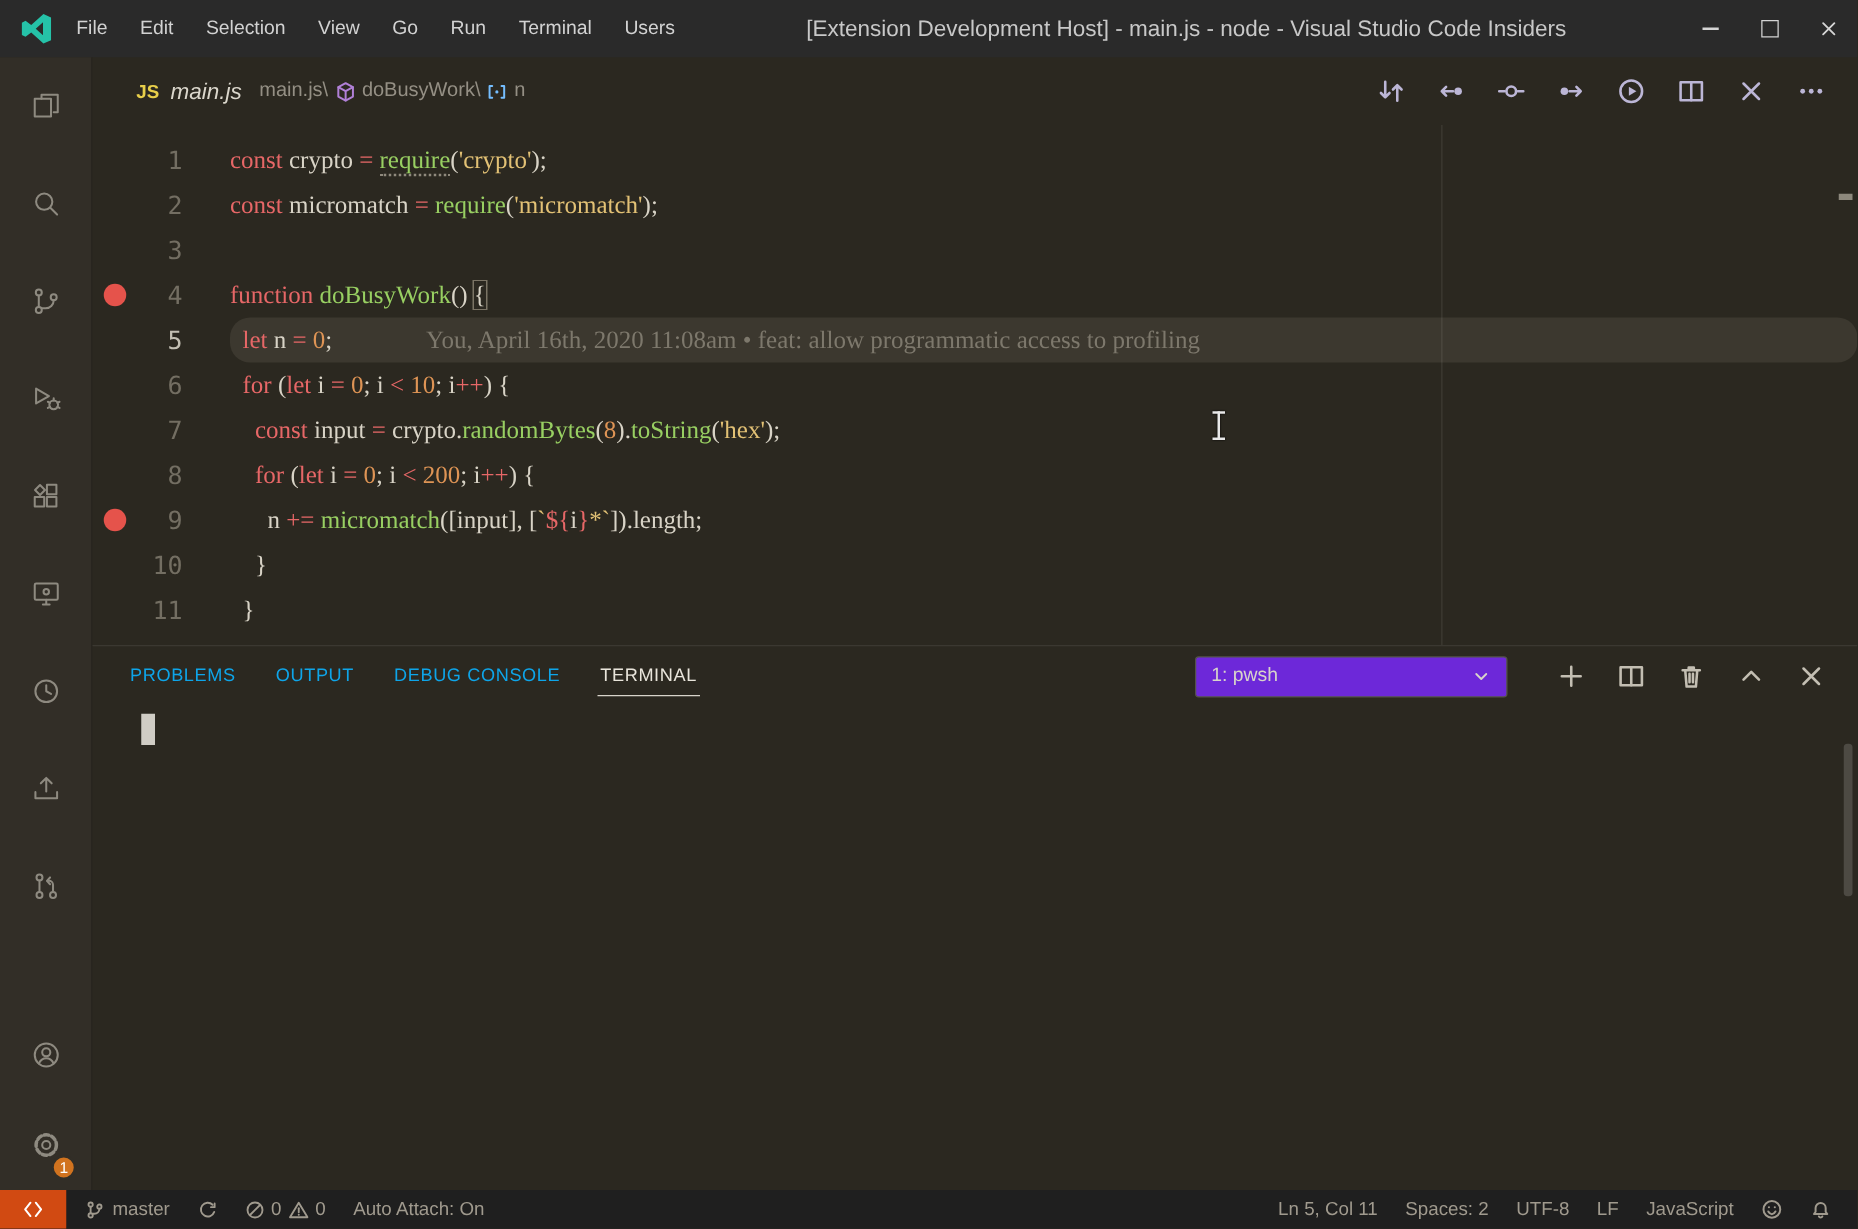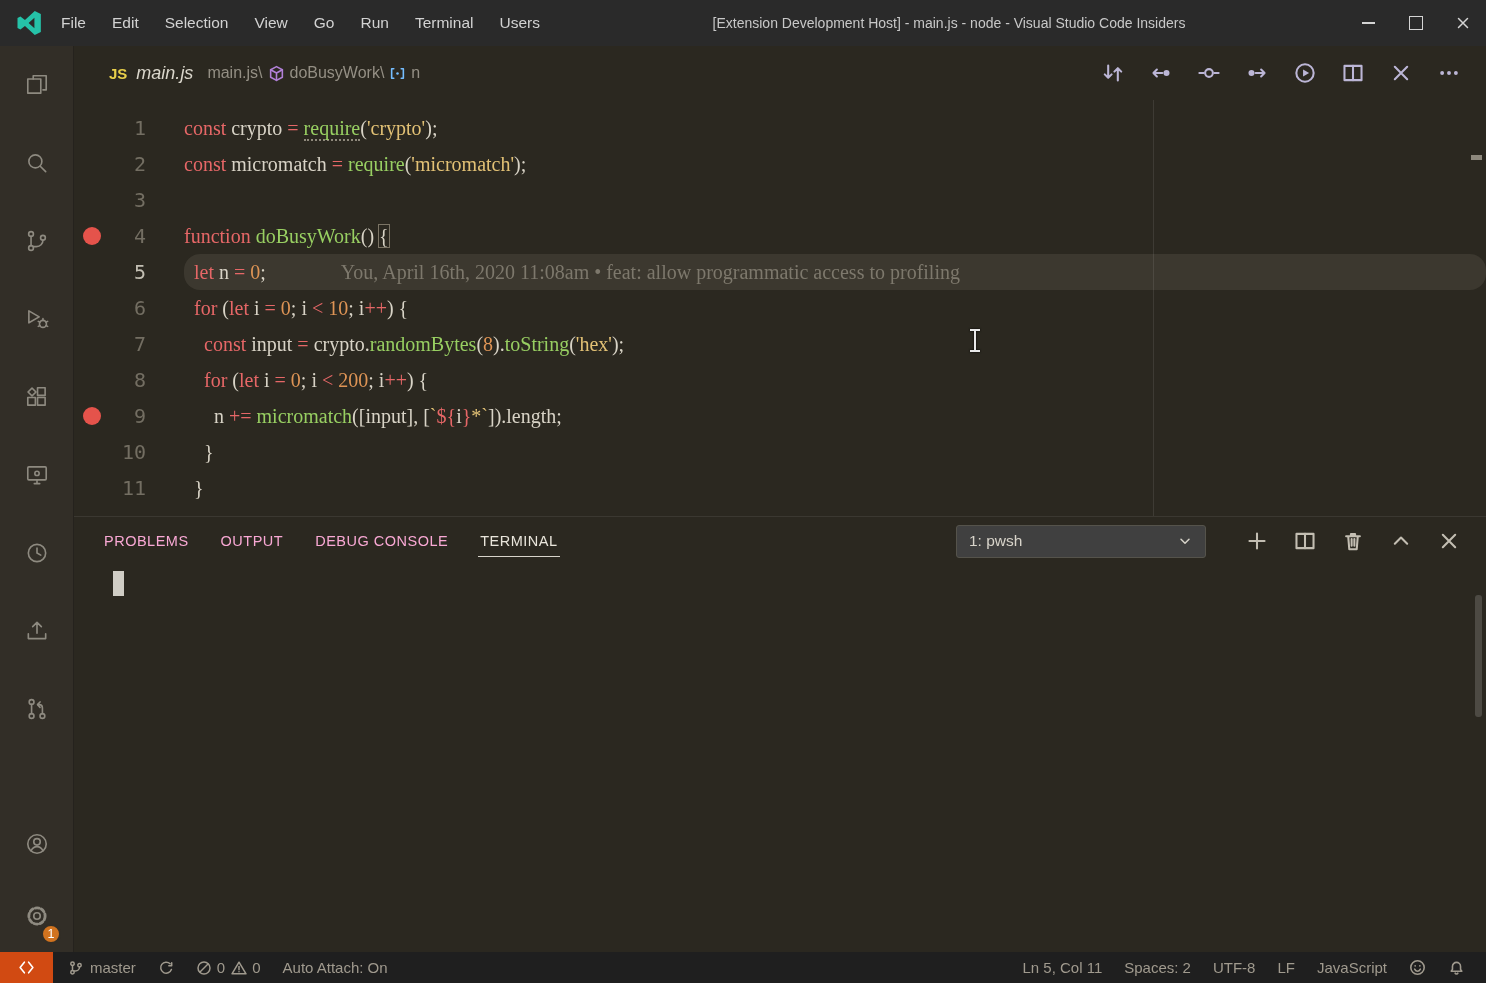--- a/index.html
+++ b/index.html
@@ -5,21 +5,21 @@
   html,body{margin:0;padding:0;background:#2b2820;}
   body{width:1486px;height:983px;overflow:hidden;font-family:"Liberation Sans",sans-serif;position:relative;}
   svg{display:block;}
   .stk{stroke:currentColor;fill:none;stroke-width:1.5;stroke-linecap:round;stroke-linejoin:round;}
 
   
   .titlebar{height:46px;background:#2a2a2a;display:flex;align-items:center;}
   .logo{margin-left:14px;width:28px;height:28px;}
   .menubar{display:flex;margin-left:6px;}
   .menu-item{padding:0 13px;height:46px;line-height:46px;color:#d2d2d2;font-size:15.5px;cursor:default;}
-  .window-title{flex:1;text-align:center;color:#c8c8c8;font-size:14px;white-space:nowrap;overflow:hidden;}
+  .window-title{flex:1;text-align:center;color:#c8c8c8;font-size:18px;white-space:nowrap;overflow:hidden;}
   .window-controls{display:flex;}
   .wc{width:47px;height:46px;display:flex;align-items:center;justify-content:center;color:#d4d4d4;}
   .wc-min-bar{width:13px;height:1.5px;background:#d4d4d4;}
   .wc-max-box{width:12px;height:12px;border:1.3px solid #d4d4d4;}
 
   
   .main{display:flex;height:906px;}
   .activitybar{width:73px;background:#322e27;display:flex;flex-direction:column;flex-shrink:0;border-right:1px solid rgba(0,0,0,.25);}
   .ab-item{height:78px;display:flex;align-items:center;justify-content:center;color:#8e8a80;position:relative;}
   .ab-bottom{margin-top:auto;}
@@ -55,24 +55,24 @@
   .tk-str{color:#e2c175;}
   .tk-num{color:#de9455;}
   .tk-bx{box-shadow:0 0 0 1px #7b7465;}
   .blame{color:#7d786c;margin-left:75px;}
   .ruler{position:absolute;left:1079px;top:0;bottom:0;width:1px;background:rgba(255,255,255,0.09);}
   .overview-mark{position:absolute;right:4px;top:55px;width:11px;height:5px;background:#8d887c;}
 
   
   .panel{height:435px;flex-shrink:0;border-top:1px solid rgba(255,255,255,0.08);position:relative;}
   .panel-header{height:48px;display:flex;align-items:center;padding-left:28px;}
-  .panel-tab{margin-right:28px;font-size:14.5px;letter-spacing:.5px;color:#f9a8d4;padding:7px 2px;cursor:default;}
+  .panel-tab{margin-right:28px;font-size:14.5px;letter-spacing:.5px;color:#0ea5e9;padding:7px 2px;cursor:default;}
   .panel-tab.active{color:#e9e5db;border-bottom:1.5px solid #d8d4ca;}
   .panel-actions{margin-left:auto;display:flex;align-items:center;gap:22px;padding-right:24px;color:#c3beb2;}
-  .terminal-picker{width:250px;height:33px;box-sizing:border-box;background:#404040;border:1px solid #55534b;border-radius:3px;
+  .terminal-picker{width:250px;height:33px;box-sizing:border-box;background:#6d28d9;border:1px solid #55534b;border-radius:3px;
                    display:flex;align-items:center;justify-content:space-between;padding:0 12px;color:#d8d4ca;font-size:15.5px;margin-right:16px;}
   .pa{width:26px;height:26px;display:flex;align-items:center;justify-content:center;}
   .terminal-body{padding:6px 0 0 30px;font-family:"DejaVu Sans Mono",monospace;font-size:20px;color:#d2cfc7;display:flex;align-items:center;}
   .prompt{white-space:pre;}
   .term-cursor{display:inline-block;width:11px;height:25px;background:#d0cdc5;margin-left:9px;}
   .panel-scroll-thumb{position:absolute;right:4px;top:78px;width:7px;height:122px;background:rgba(255,255,255,0.16);border-radius:3px;}
 
   
   .statusbar{height:31px;background:#1f1f1f;display:flex;align-items:center;color:#a09a8e;font-size:15px;}
   .remote{width:53px;height:31px;background:#d14a12;color:#fff;display:flex;align-items:center;justify-content:center;flex-shrink:0;}

